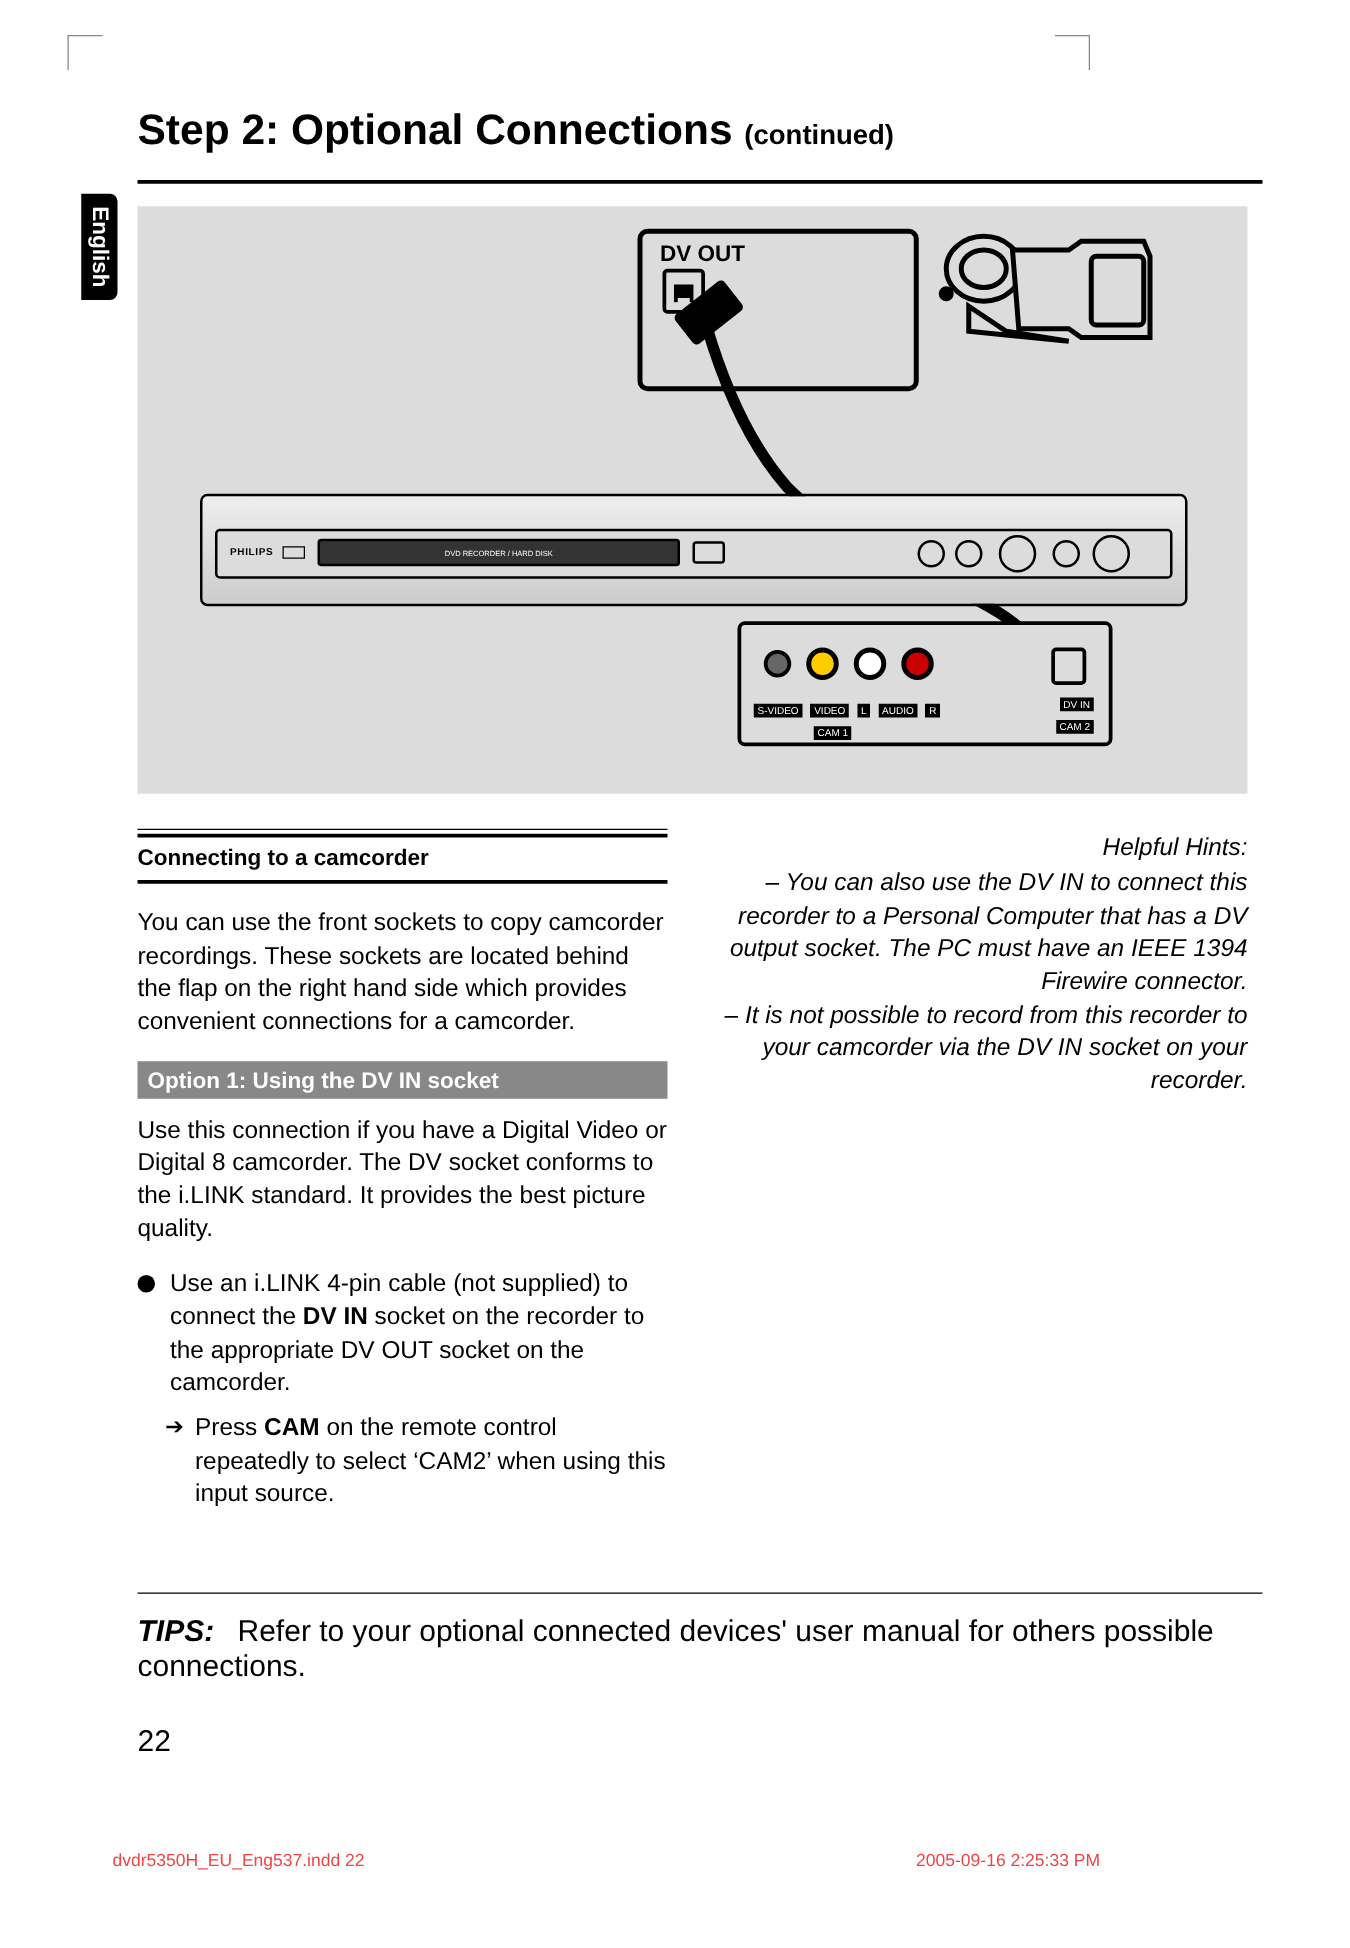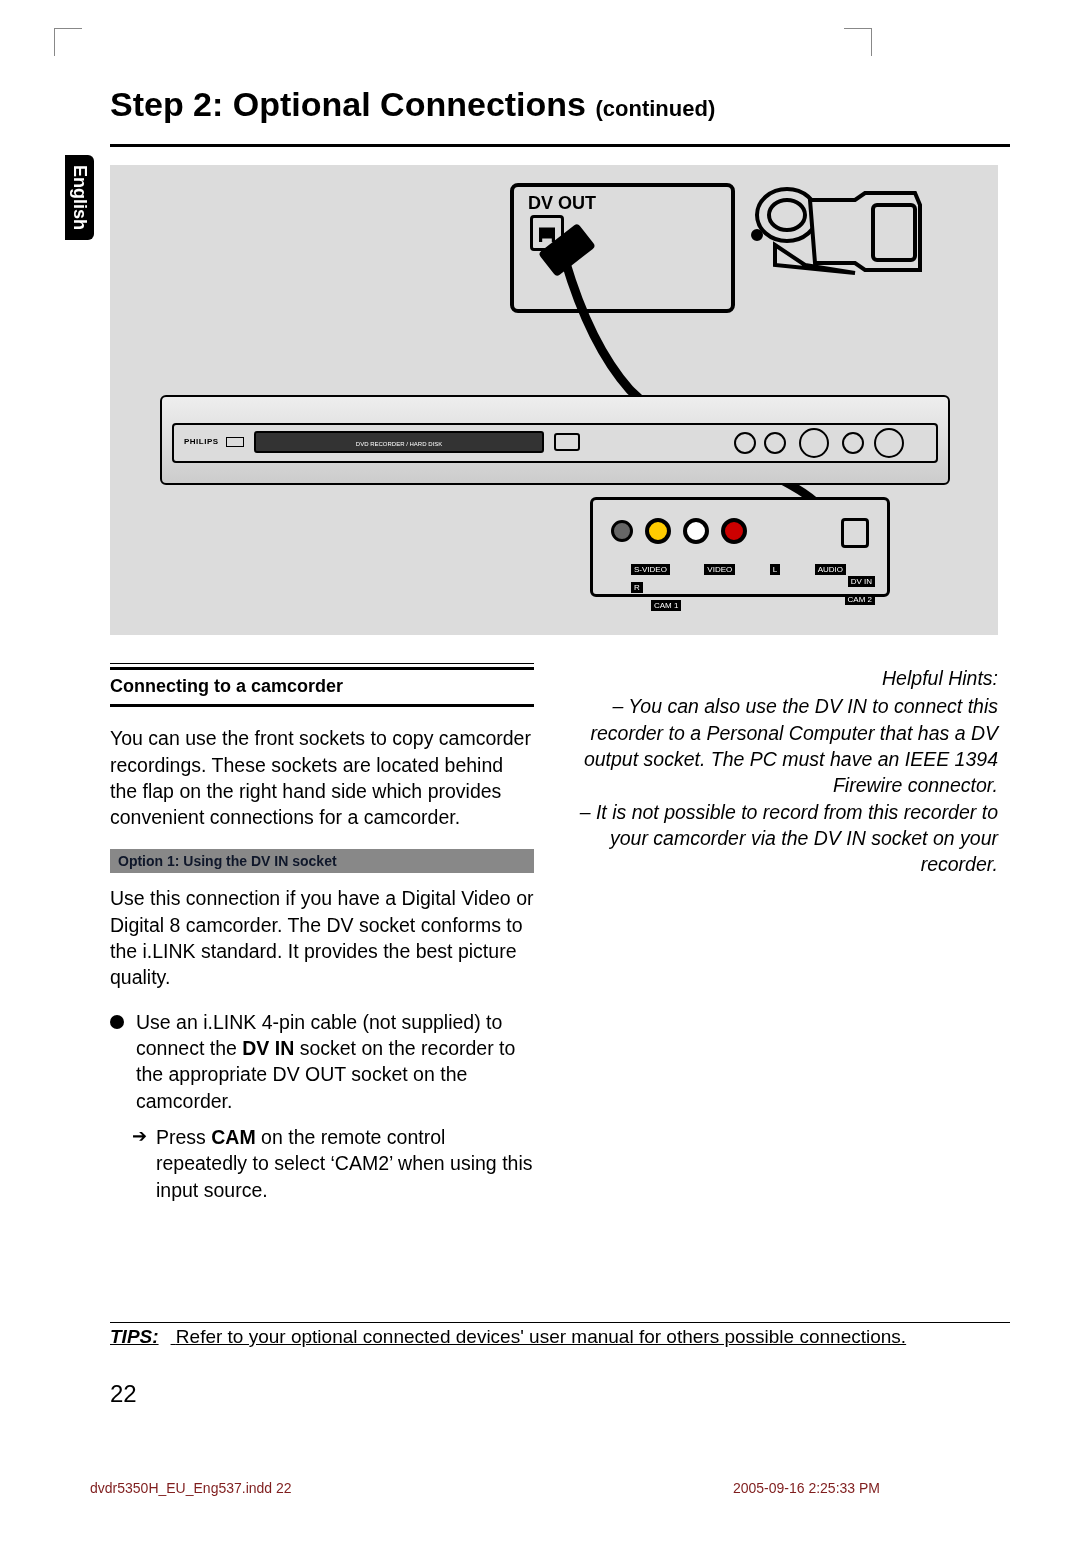--- a/index.html
+++ b/index.html
@@ -196,21 +196,20 @@
     height: 28px;
   }
   .av-labels .bar {
     background: #000;
     color: #fff;
     font-size: 8px;
     text-align: center;
     padding: 1px 3px;
     display: inline-block;
     margin-right: 2px;
-    margin-left: 28px;
   }
   .cable {
     position: absolute;
     stroke: #000;
     fill: none;
     stroke-width: 9;
     stroke-linecap: round;
   }
   .plug {
     position: absolute;
@@ -241,23 +240,23 @@
   }
   h2.subhead::before {
     content:"";
     position:absolute;
     top:-7px; left:0; right:0;
     border-top:1px solid #000;
   }
   .para { margin-bottom: 18px; margin-top: 12px; }
   .option-bar {
     background: #888;
-    color: #0f172a;
-    font-weight: 900;
-    font-size: 14px;
+    color: #ffffff;
+    font-weight: 900;
+    font-size: 18px;
     padding: 3px 8px;
     margin-bottom: 4px;
   }
   .bullet-item {
     position: relative;
     padding-left: 26px;
     margin-bottom: 10px;
   }
   .bullet-item::before {
     content: "";
@@ -283,40 +282,39 @@
     font-style: italic;
     text-align: right;
   }
   .hint-title { font-style: italic; margin-bottom: 2px; }
   .tips {
     position: absolute;
     left: 110px;
     bottom: 210px;
     width: 900px;
     border-top: 1px solid #000;
-    padding-top: 3px;
-    font-size: 19px;
-    text-decoration: underline;
+    padding-top: 17px;
+    font-size: 24px;
   }
   .tips .label { font-weight: 900; font-style: italic; margin-right: 12px;}
   .pagenum {
     position: absolute;
     left: 110px;
     bottom: 150px;
     font-size: 24px;
   }
   .footer {
     position: absolute;
     bottom: 62px;
     left: 90px;
     right: 200px;
     display: flex;
     justify-content: space-between;
     font-size: 14px;
-    color: #7f1d1d;
+    color: #ef4444;
   }
   b { font-weight: 900; }
 </style>
 </head>
 <body>
 
 <div class="crop-tl"></div>
 <div class="crop-tr"></div>
 
 <div class="lang-tab">English</div>

